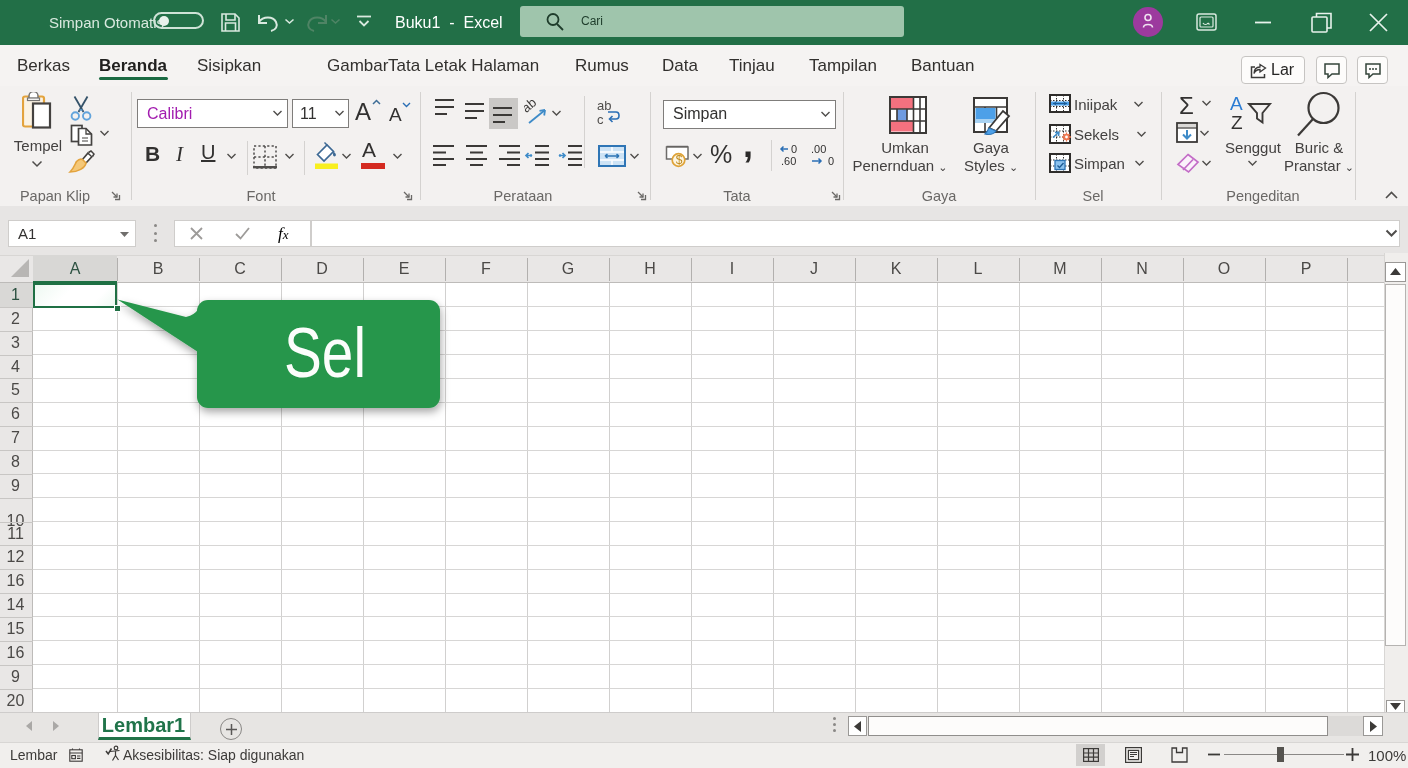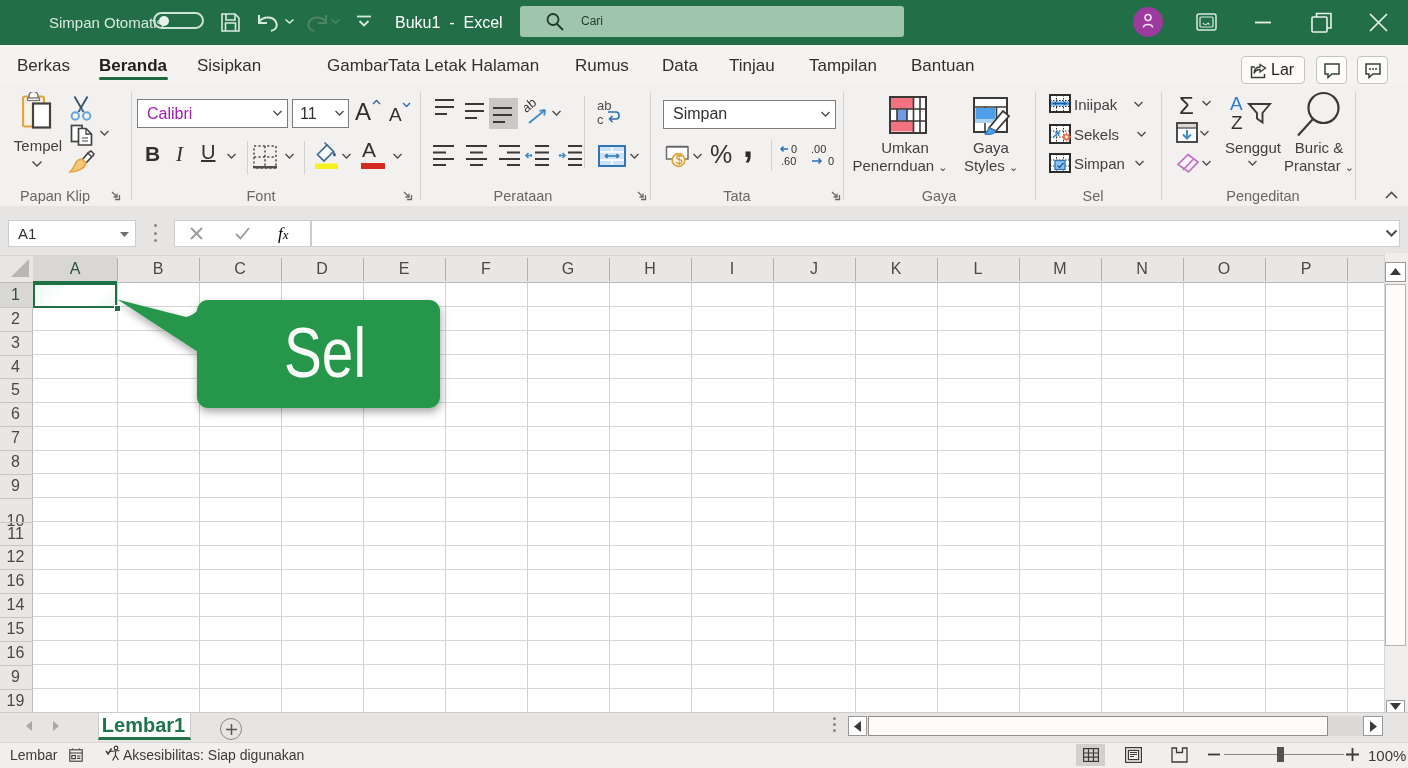--- a/index.html
+++ b/index.html
@@ -474,21 +474,21 @@
 <div class="ab rnum" style="top:450.0px;height:23.85px;line-height:23.85px;color:#4b4947;">8</div>
 <div class="ab rnum" style="top:473.8px;height:23.85px;line-height:23.85px;color:#4b4947;">9</div>
 <div class="ab rnum" style="top:497.6px;height:42px;line-height:23.85px;color:#4b4947;margin-top:11px;">10</div>
 <div class="ab rnum" style="top:521.5px;height:23.85px;line-height:23.85px;color:#4b4947;">11</div>
 <div class="ab rnum" style="top:545.4px;height:23.85px;line-height:23.85px;color:#4b4947;">12</div>
 <div class="ab rnum" style="top:569.2px;height:23.85px;line-height:23.85px;color:#4b4947;">16</div>
 <div class="ab rnum" style="top:593.0px;height:23.85px;line-height:23.85px;color:#4b4947;">14</div>
 <div class="ab rnum" style="top:616.9px;height:23.85px;line-height:23.85px;color:#4b4947;">15</div>
 <div class="ab rnum" style="top:640.8px;height:23.85px;line-height:23.85px;color:#4b4947;">16</div>
 <div class="ab rnum" style="top:664.6px;height:23.85px;line-height:23.85px;color:#4b4947;">9</div>
-<div class="ab rnum" style="top:688.5px;height:23.85px;line-height:23.85px;color:#4b4947;">19</div>
+<div class="ab rnum" style="top:688.5px;height:23.85px;line-height:23.85px;color:#4b4947;">20</div>
 <div class="ab" style="left:0;top:306.9px;width:33px;height:1px;background:#c8c6c4;"></div>
 <div class="ab" style="left:0;top:330.7px;width:33px;height:1px;background:#c8c6c4;"></div>
 <div class="ab" style="left:0;top:354.6px;width:33px;height:1px;background:#c8c6c4;"></div>
 <div class="ab" style="left:0;top:378.4px;width:33px;height:1px;background:#c8c6c4;"></div>
 <div class="ab" style="left:0;top:402.2px;width:33px;height:1px;background:#c8c6c4;"></div>
 <div class="ab" style="left:0;top:426.1px;width:33px;height:1px;background:#c8c6c4;"></div>
 <div class="ab" style="left:0;top:450.0px;width:33px;height:1px;background:#c8c6c4;"></div>
 <div class="ab" style="left:0;top:473.8px;width:33px;height:1px;background:#c8c6c4;"></div>
 <div class="ab" style="left:0;top:497.6px;width:33px;height:1px;background:#c8c6c4;"></div>
 <div class="ab" style="left:0;top:521.5px;width:33px;height:1px;background:#c8c6c4;"></div>

